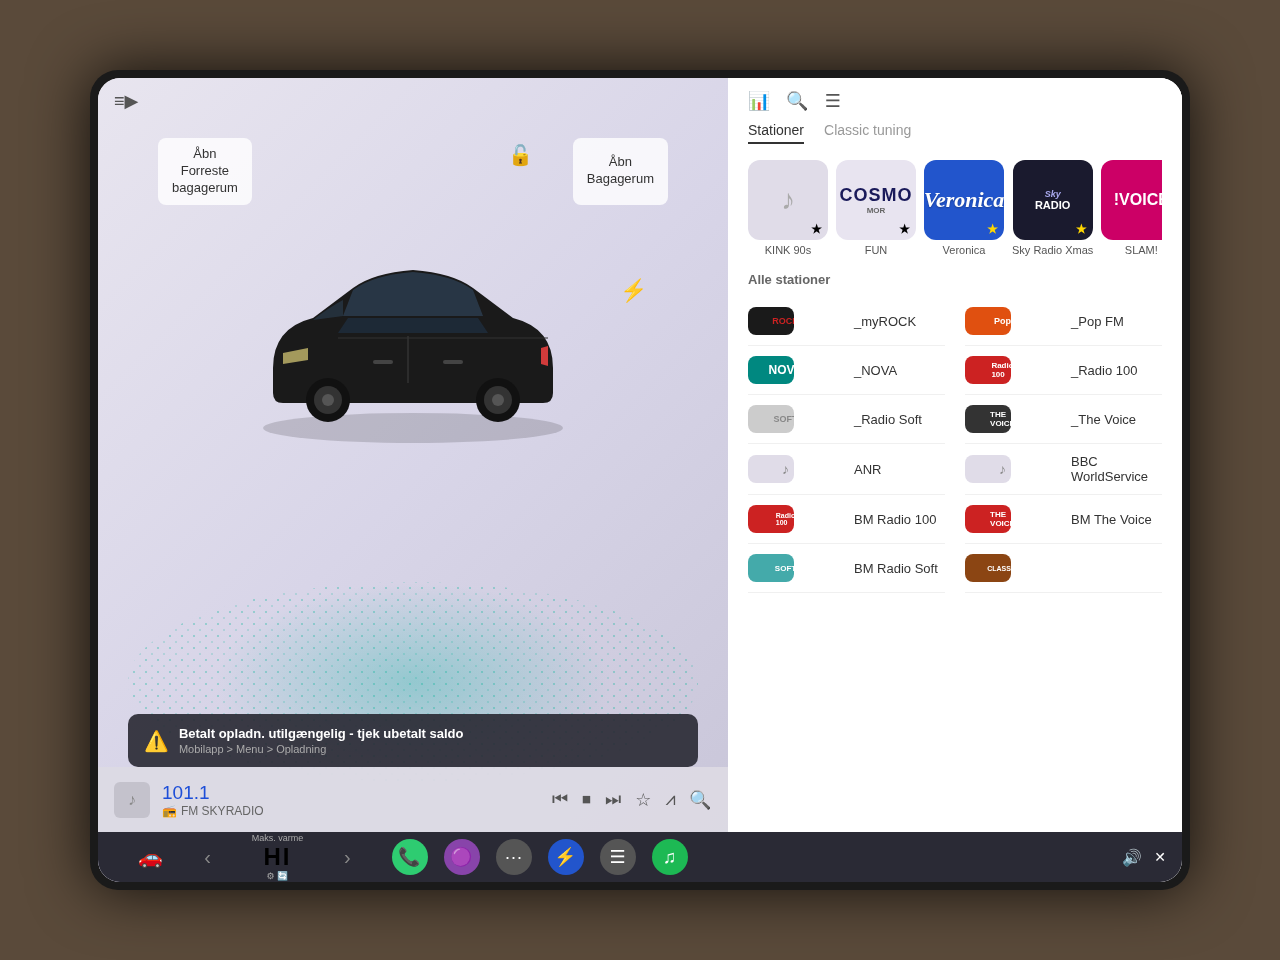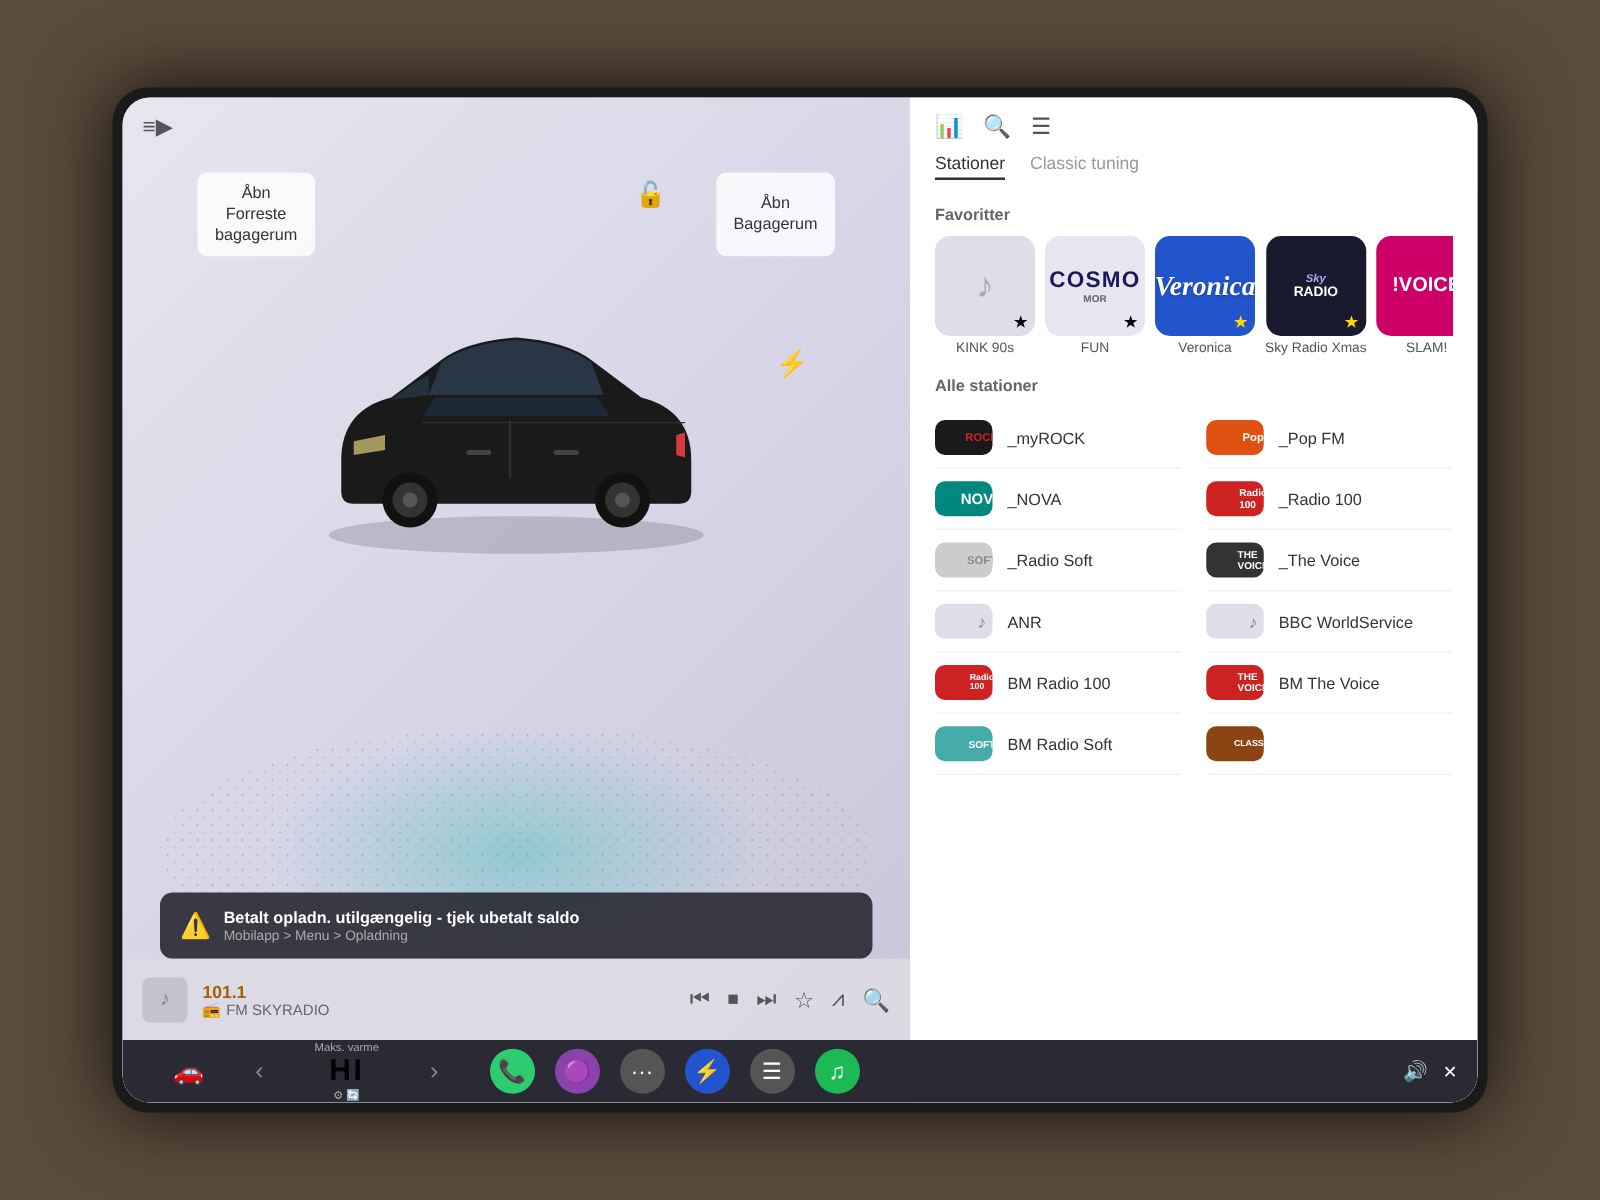--- a/index.html
+++ b/index.html
@@ -209,23 +209,23 @@
       justify-content: center;
       font-size: 16px;
       color: #888;
     }
 
     .media-info {
       flex: 1;
     }
 
     .media-freq {
-      font-size: 14px;
-      font-weight: 700;
-      color: #a16207;
+      font-size: 19px;
+      font-weight: 400;
+      color: #1d4ed8;
     }
 
     .media-station {
       font-size: 12px;
       color: #666;
       display: flex;
       align-items: center;
       gap: 4px;
     }
 
@@ -426,20 +426,21 @@
       font-weight: 700;
       color: white;
       overflow: hidden;
       padding-left: 29px;
     }
 
     .station-name {
       font-size: 13px;
       color: #333;
       font-weight: 500;
+      margin-left: 48px;
     }
 
     
     .stations-two-col {
       display: grid;
       grid-template-columns: 1fr 1fr;
       gap: 0 20px;
     }
 
     
@@ -637,21 +638,20 @@
             <span class="header-icon">☰</span>
           </div>
           <div class="right-tabs">
             <span class="tab active">Stationer</span>
             <span class="tab">Classic tuning</span>
           </div>
         </div>
 
         <div class="right-content">
 
-          <div class="section-title">Favoritter</div>
           <div class="favorites-row">
 
             <div class="fav-item">
               <div class="fav-logo logo-kink">
                 <span class="music-note">♪</span>
                 <span class="star">★</span>
               </div>
               <span class="fav-label">KINK 90s</span>
             </div>
 

